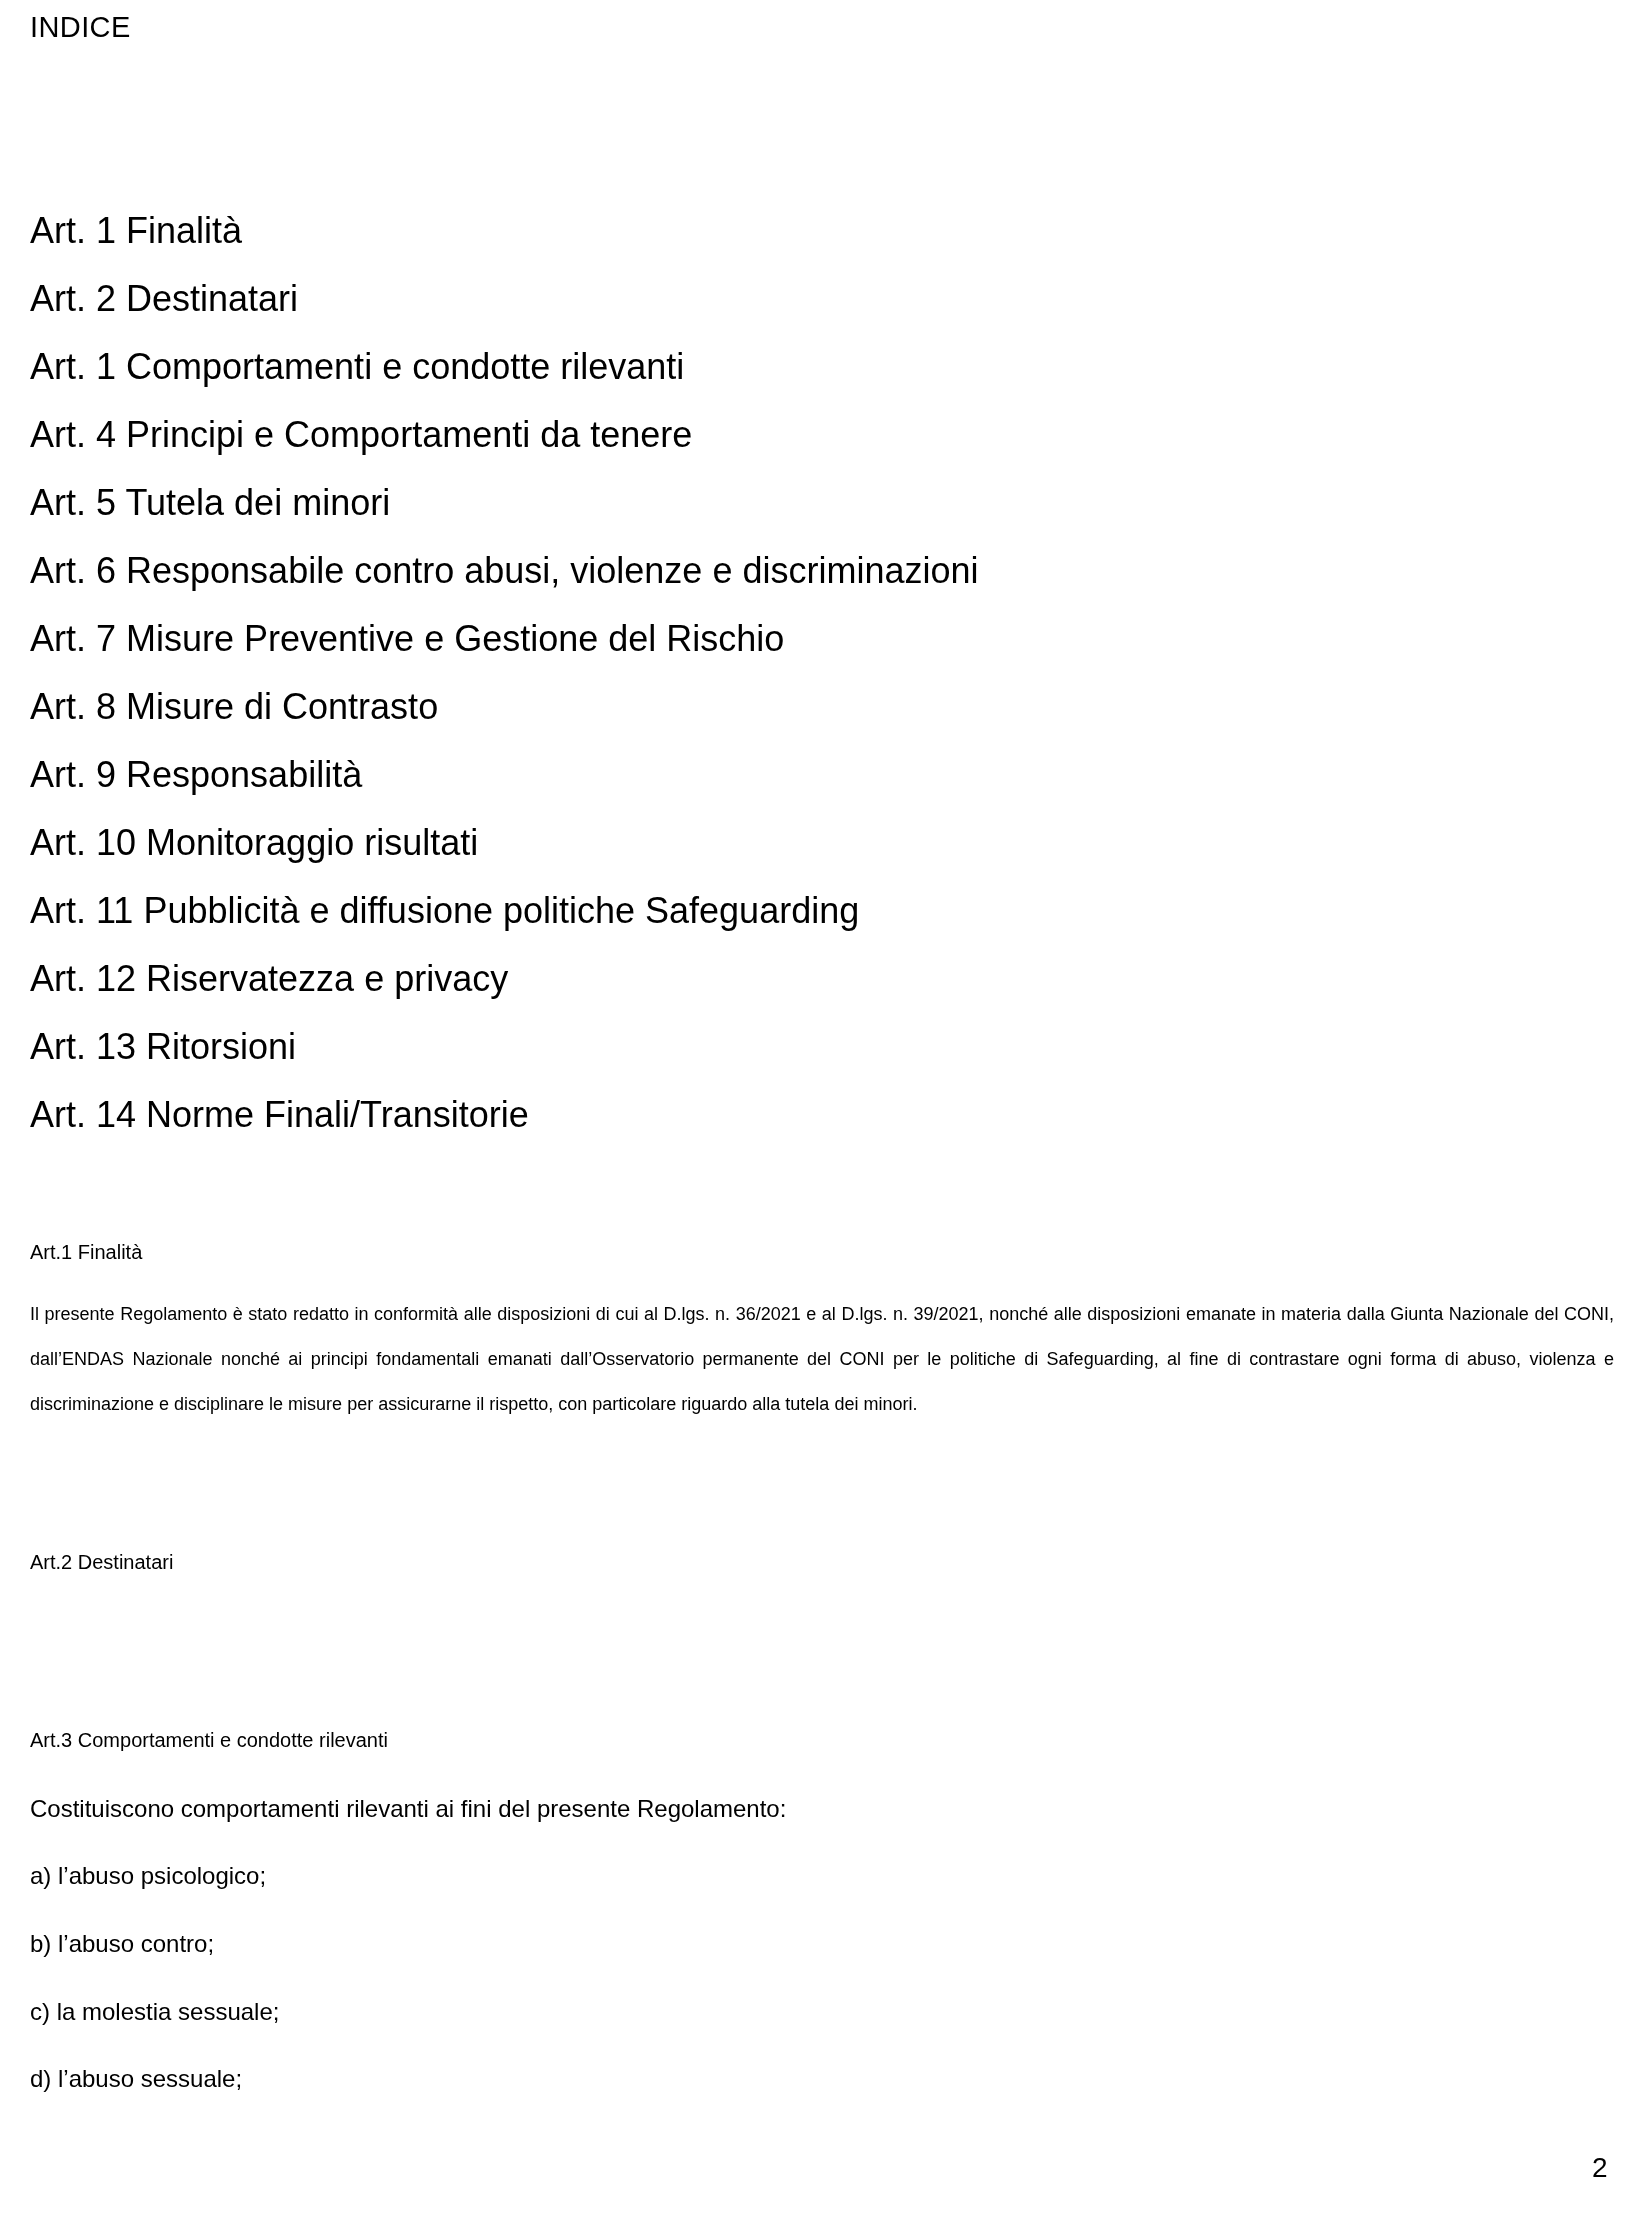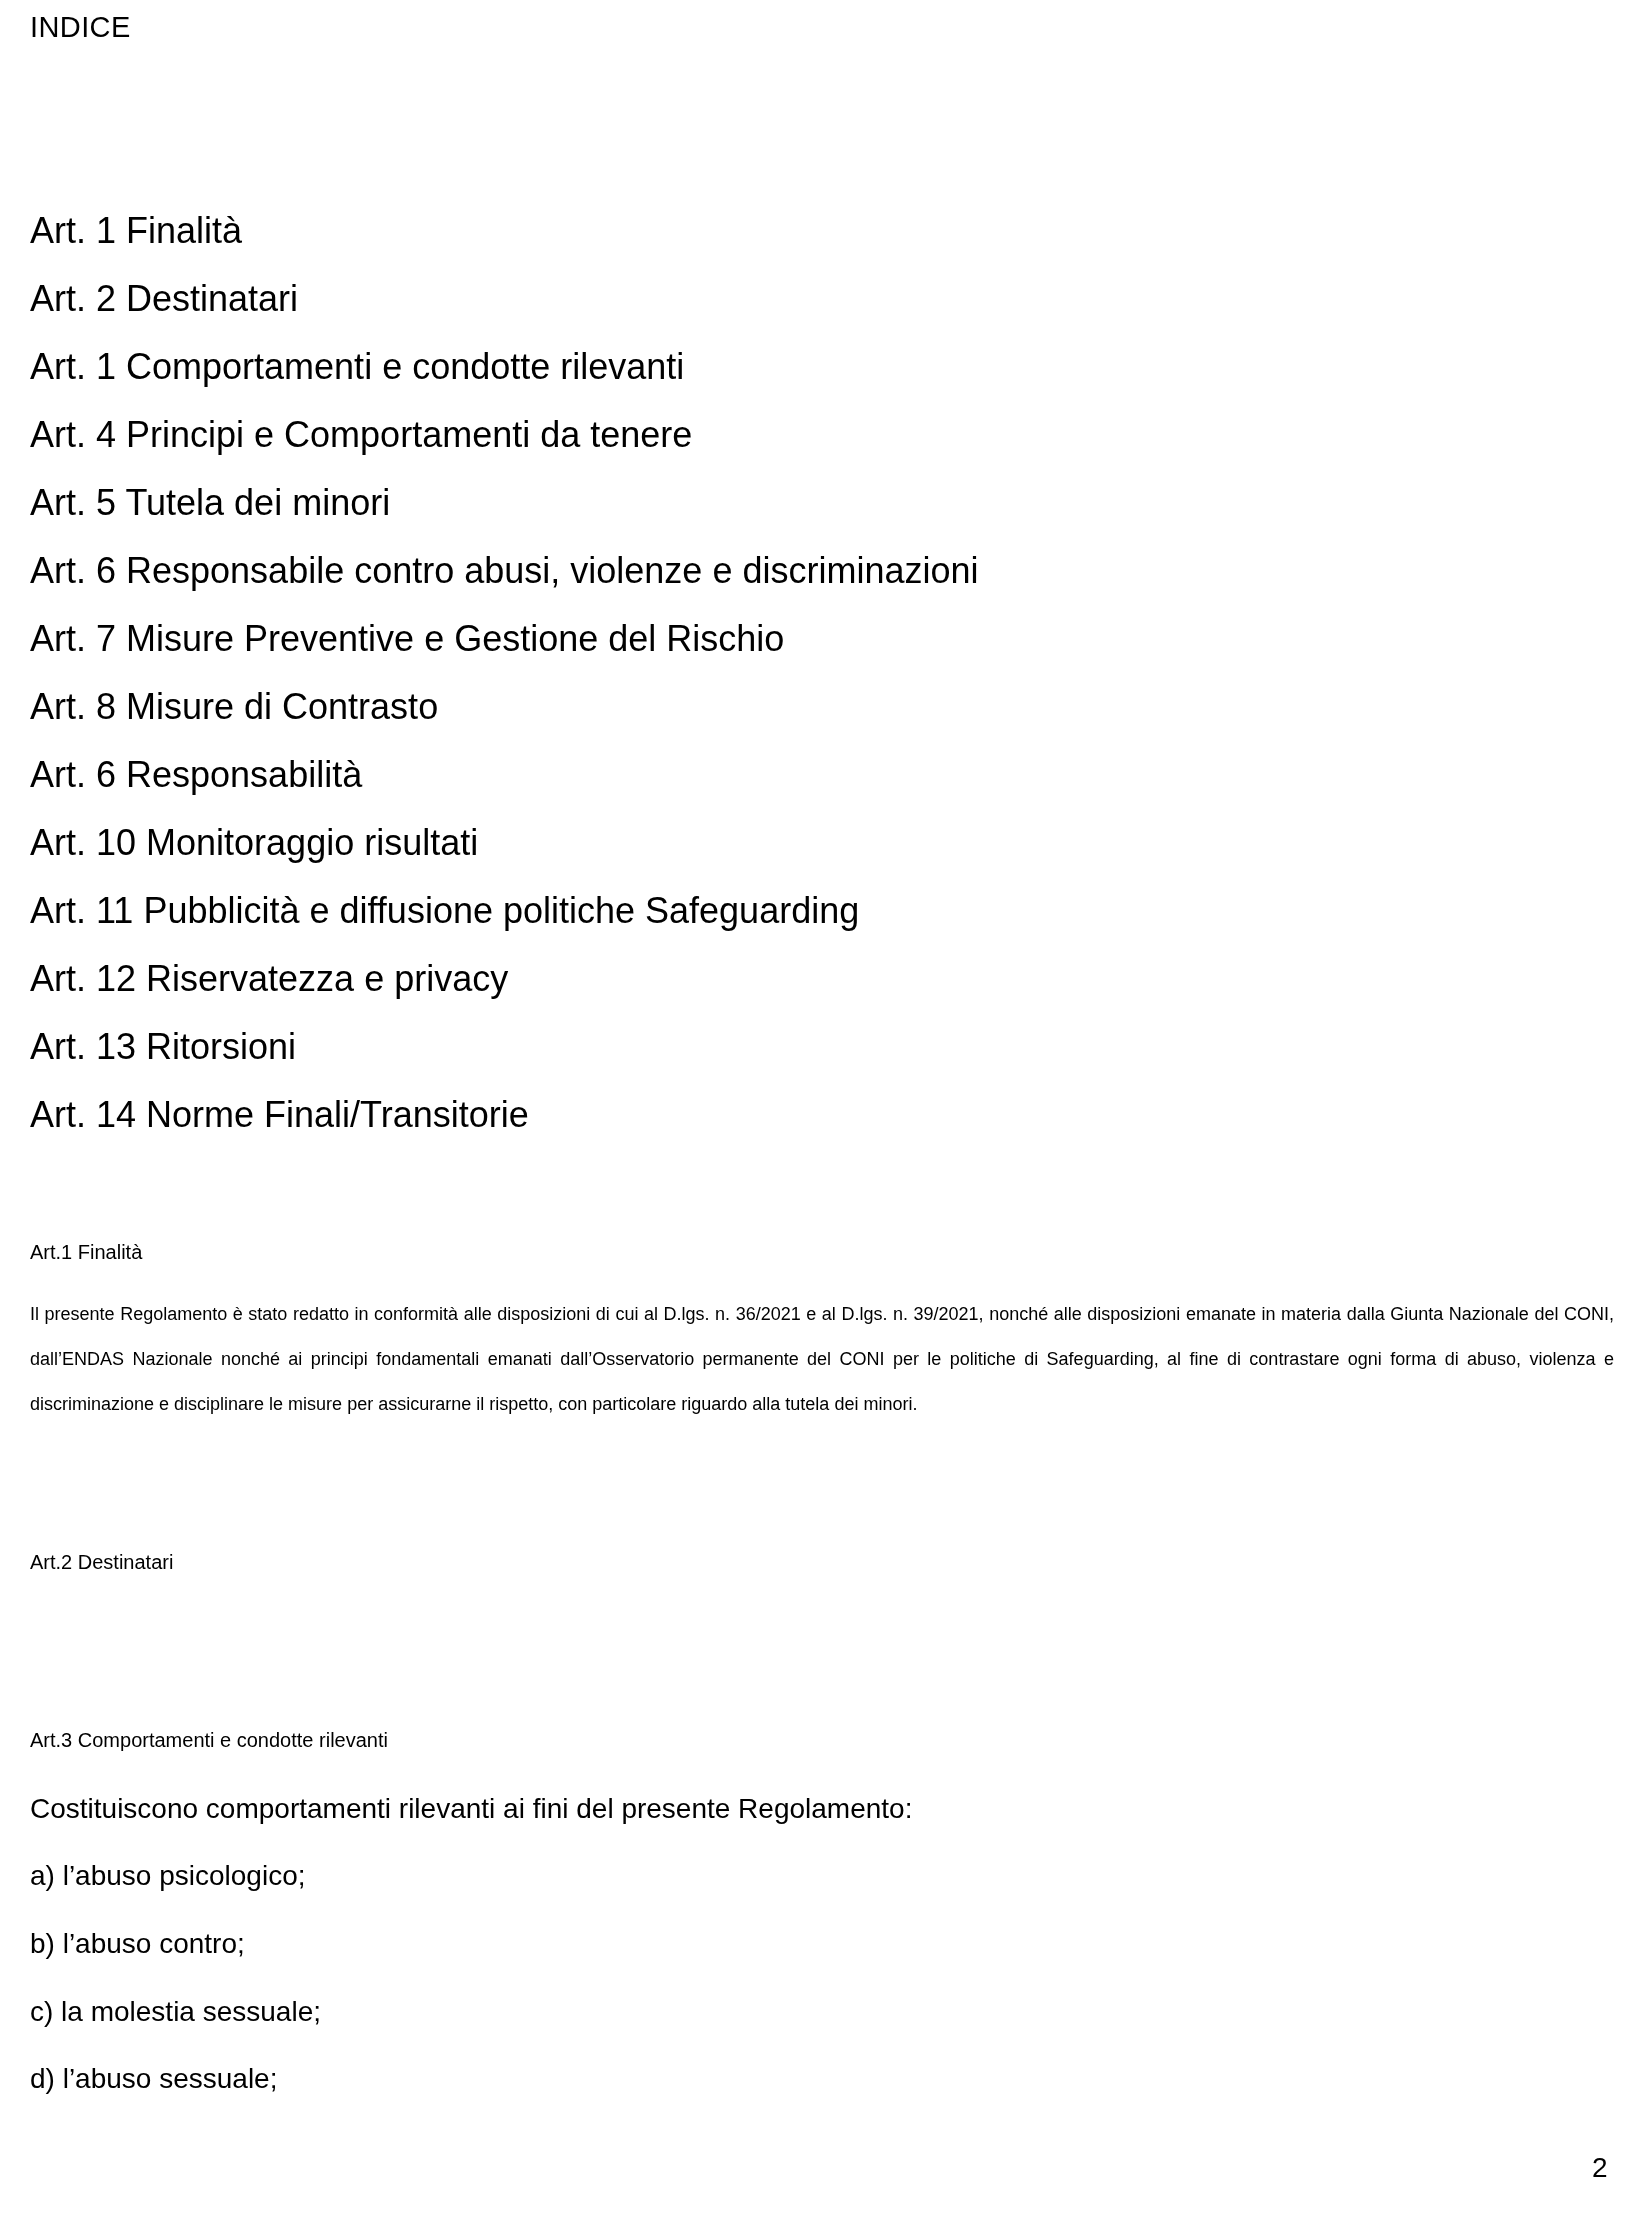--- a/index.html
+++ b/index.html
@@ -18,21 +18,21 @@
   .page {
     position: absolute;
     left: 0; top: 0;
     width: 1651px;
     height: 2132px;
   }
   .abs {
     position: absolute;
     left: 30px;
     margin: 0;
-    font-size: 28px;
+    font-size: 24px;
     line-height: 34px;
     white-space: nowrap;
   }
   .index-title {
     top: 10.3px;
     font-size: 29px;
     letter-spacing: 0.4px;
   }
   .toc {
     position: absolute;
@@ -79,21 +79,21 @@
 
   <ul class="toc">
     <li>Art. 1 Finalità</li>
     <li>Art. 2 Destinatari</li>
     <li>Art. 1 Comportamenti e condotte rilevanti</li>
     <li>Art. 4 Principi e Comportamenti da tenere</li>
     <li>Art. 5 Tutela dei minori</li>
     <li>Art. 6 Responsabile contro abusi, violenze e discriminazioni</li>
     <li>Art. 7 Misure Preventive e Gestione del Rischio</li>
     <li>Art. 8 Misure di Contrasto</li>
-    <li>Art. 6 Responsabilità</li>
+    <li>Art. 9 Responsabilità</li>
     <li>Art. 10 Monitoraggio risultati</li>
     <li>Art. 11 Pubblicità e diffusione politiche Safeguarding</li>
     <li>Art. 12 Riservatezza e privacy</li>
     <li>Art. 13 Ritorsioni</li>
     <li>Art. 14 Norme Finali/Transitorie</li>
   </ul>
 
   <h2 class="abs heading" style="top:1235px;">Art.1 Finalità</h2>
   <p class="para" style="top:1292px;">Il presente Regolamento è stato redatto in conformità alle disposizioni di cui al D.lgs. n. 36/2021 e al D.lgs. n. 39/2021, nonché alle disposizioni emanate in materia dalla Giunta Nazionale del CONI, dall’ENDAS Nazionale nonché ai principi fondamentali emanati dall’Osservatorio permanente del CONI per le politiche di Safeguarding, al fine di contrastare ogni forma di abuso, violenza e discriminazione e disciplinare le misure per assicurarne il rispetto, con particolare riguardo alla tutela dei minori.</p>
 

